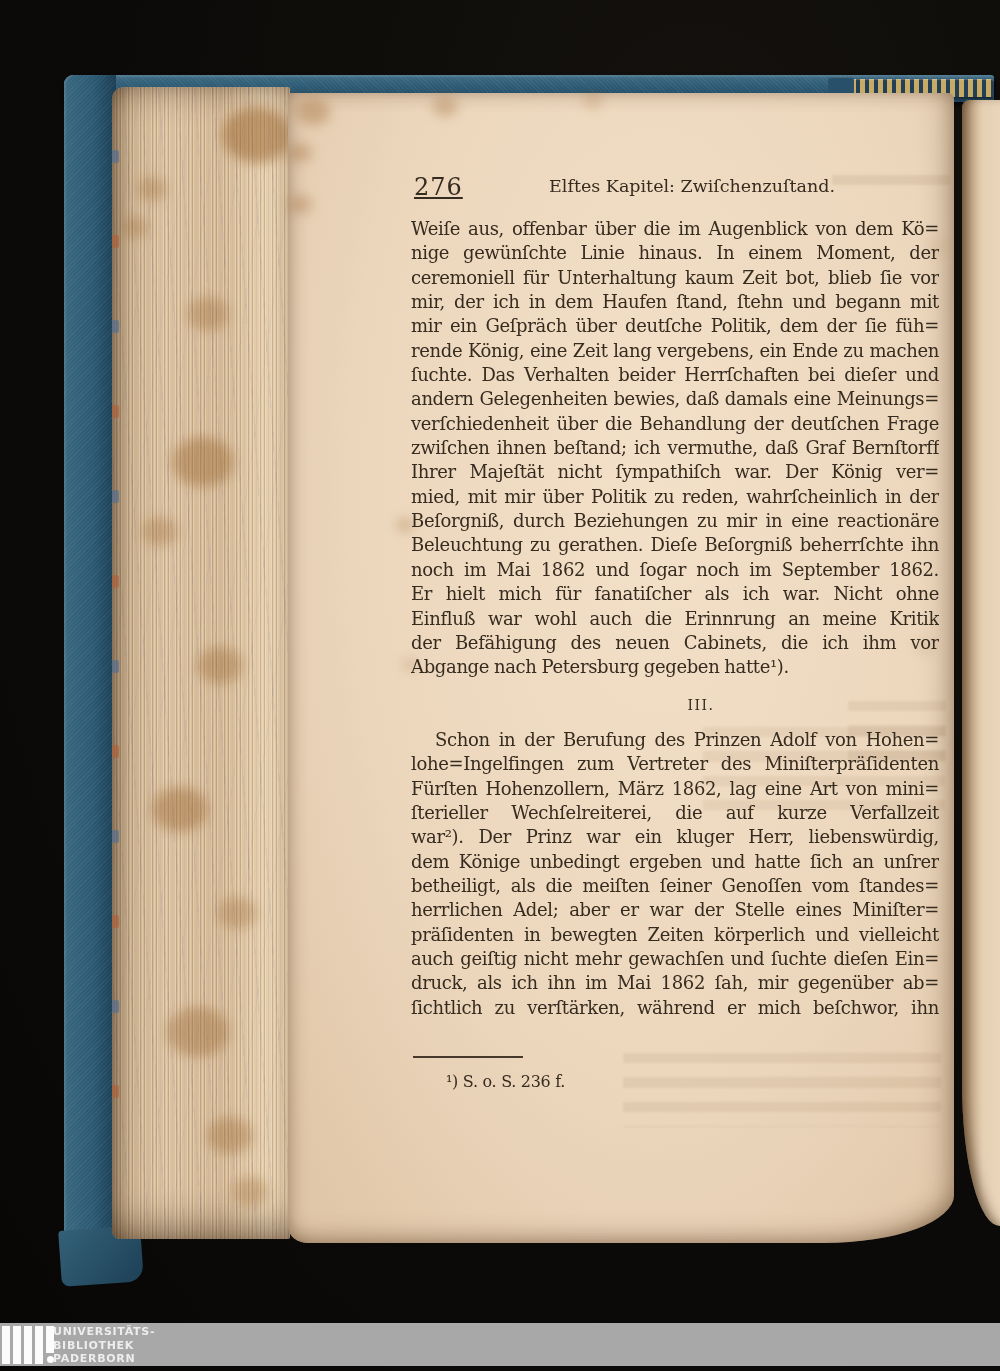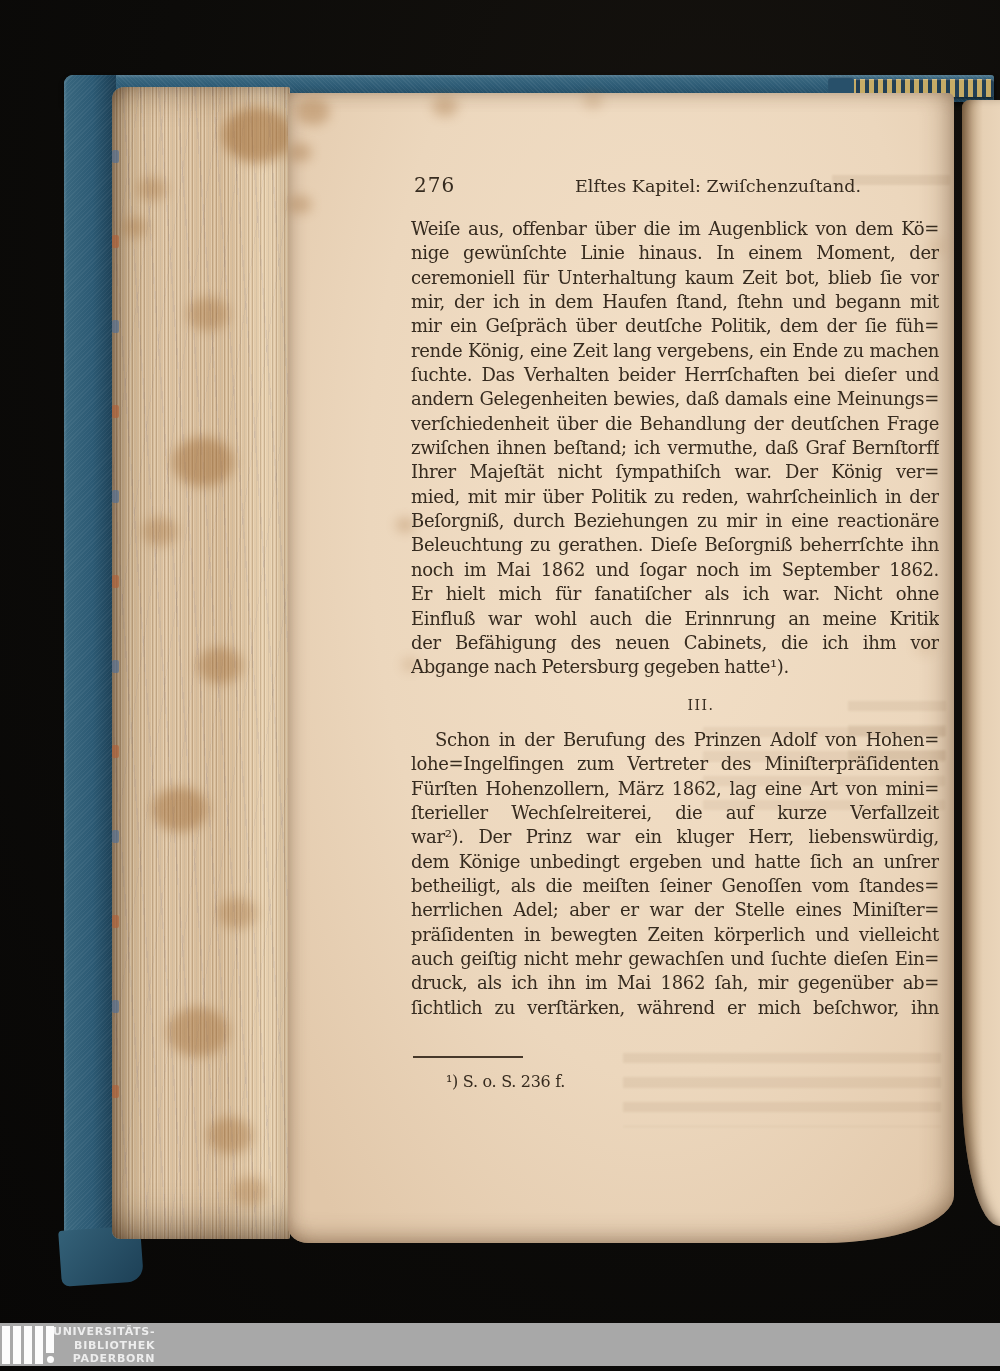--- a/index.html
+++ b/index.html
@@ -67,39 +67,39 @@
     background:repeating-linear-gradient(180deg,rgba(128,94,60,.12) 0 10px,transparent 10px 24.5px);}
   
   .sliver{
     position:absolute;left:962px;top:100px;width:38px;height:1126px;
     background:linear-gradient(90deg,#b3946f,#e6d0b4 55%,#ead5ba);
     border-radius:8px 0 0 40px / 8px 0 0 150px;
     box-shadow:inset 9px 0 12px -5px rgba(50,28,10,.6);
   }
   
   .textlayer{position:absolute;inset:0;color:var(--ink,#362b1f);}
-  .pageno{position:absolute;left:414px;top:173px;font-size:20px;letter-spacing:1px;}
-  .runhead{position:absolute;left:428px;top:176px;width:528px;padding-left:26px;
+  .pageno{position:absolute;left:414px;top:173px;font-size:24px;letter-spacing:1px;text-decoration:underline;}
+  .runhead{position:absolute;left:402px;top:176px;width:528px;padding-left:26px;
     text-align:center;font-size:17.5px;}
   .para{position:absolute;left:411px;width:528px;font-size:18px;line-height:24.35px;
     letter-spacing:-.35px;word-spacing:-.5px;}
   #para1{top:217px;}
   #para2{top:728px;}
   .line{height:24.35px;overflow:hidden;text-align:justify;text-align-last:justify;}
   .line.end{text-align-last:left;}
   .line.indent{padding-left:24px;}
   .secthead{position:absolute;left:411px;top:697px;width:528px;padding-left:26px;
     text-align:center;font-size:14px;letter-spacing:1.5px;}
   .fnrule{position:absolute;left:413px;top:1056px;width:110px;height:2px;background:#46382a;}
   #footnotes{position:absolute;left:411px;top:1069px;width:528px;font-size:16px;
     line-height:25px;letter-spacing:-.3px;color:var(--ink,#362b1f);}
   .fnline{padding-left:35px;height:25px;overflow:hidden;}
   
   .footer{position:absolute;left:0;top:1323px;width:1000px;height:43px;
-    background:var(--bar,#a8a8a8);text-align:right;}
+    background:var(--bar,#a8a8a8);}
   .logo{position:absolute;left:2px;top:3px;display:flex;gap:3px;align-items:flex-start;}
   .bar{width:8px;height:38px;background:#fcfcfc;}
   .bar5{display:flex;flex-direction:column;align-items:center;gap:3px;}
   .bar5 .stub{width:8px;height:27px;background:#fcfcfc;}
   .bar5 .dot{width:7px;height:7px;border-radius:50%;background:#fcfcfc;}
   .libname{position:absolute;left:53px;top:2px;font-family:"DejaVu Sans",sans-serif;
     font-weight:bold;font-size:11px;line-height:13.5px;letter-spacing:.7px;color:#ededed;}
 </style>
 </head>
 <body>

